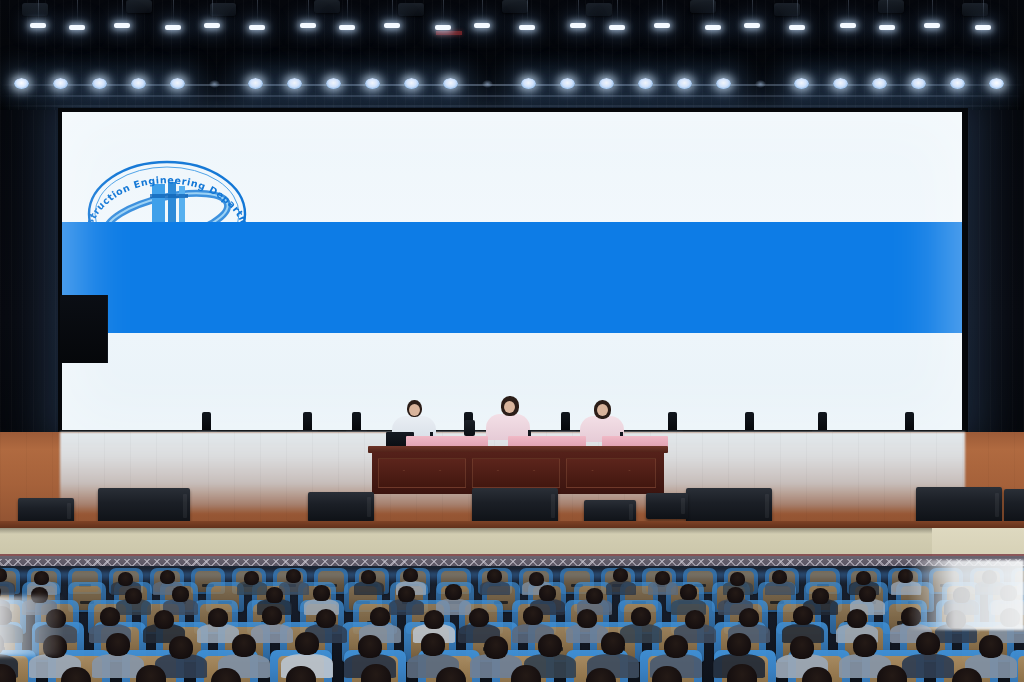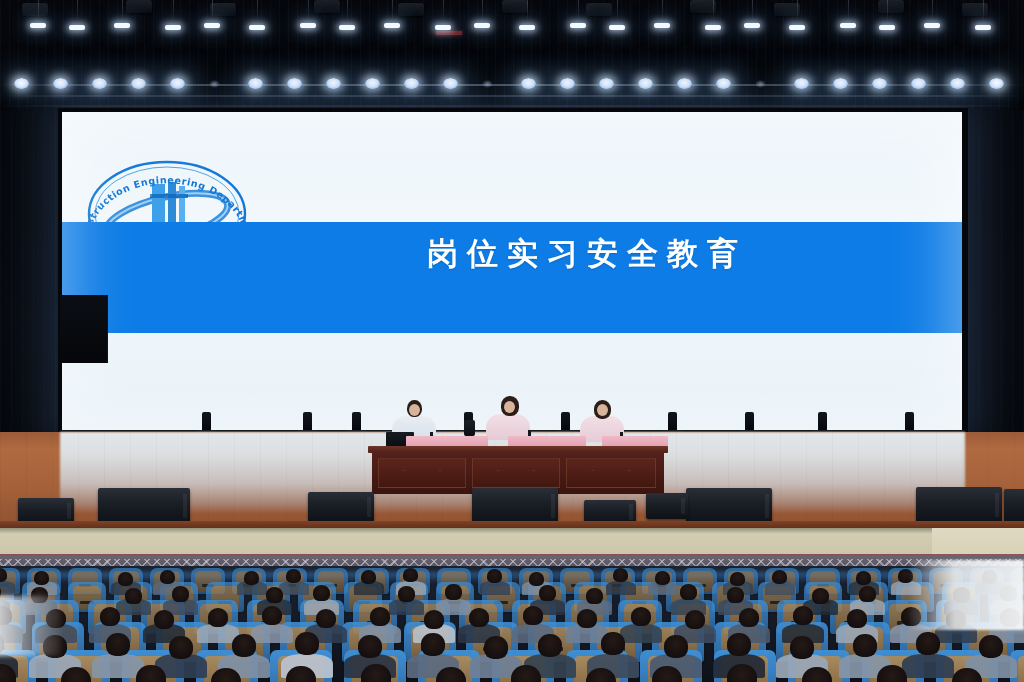--- a/index.html
+++ b/index.html
@@ -450,21 +450,20 @@
         </text>
         <text font-family="DejaVu Serif, serif" font-size="15" font-weight="700" fill="#8e1c2a" x="95" y="99" text-anchor="middle" letter-spacing="2">2007</text>
         <text font-family="DejaVu Sans, sans-serif" font-size="8.5" fill="#2a86d6" opacity=".75">
           <textPath href="#arcBot" startOffset="50%" text-anchor="middle">建 筑 工 程 学 院</textPath>
         </text>
       </svg>
     </div>
 
     <div class="slide-band"></div>
     <div class="slide-title">
-      <div class="ln2">岗位实习安全教育</div>
     </div>
   </div>
   <div class="led-glow"></div>
   <div class="side-panel"></div>
 
   <div id="post-layer">
       <div class="post" style="left: 202px; top: 412px;"></div>
       <div class="post-base" style="left: 196px; top: 430px;"></div>
       <div class="post" style="left: 303px; top: 412px;"></div>
       <div class="post-base" style="left: 297px; top: 430px;"></div>

